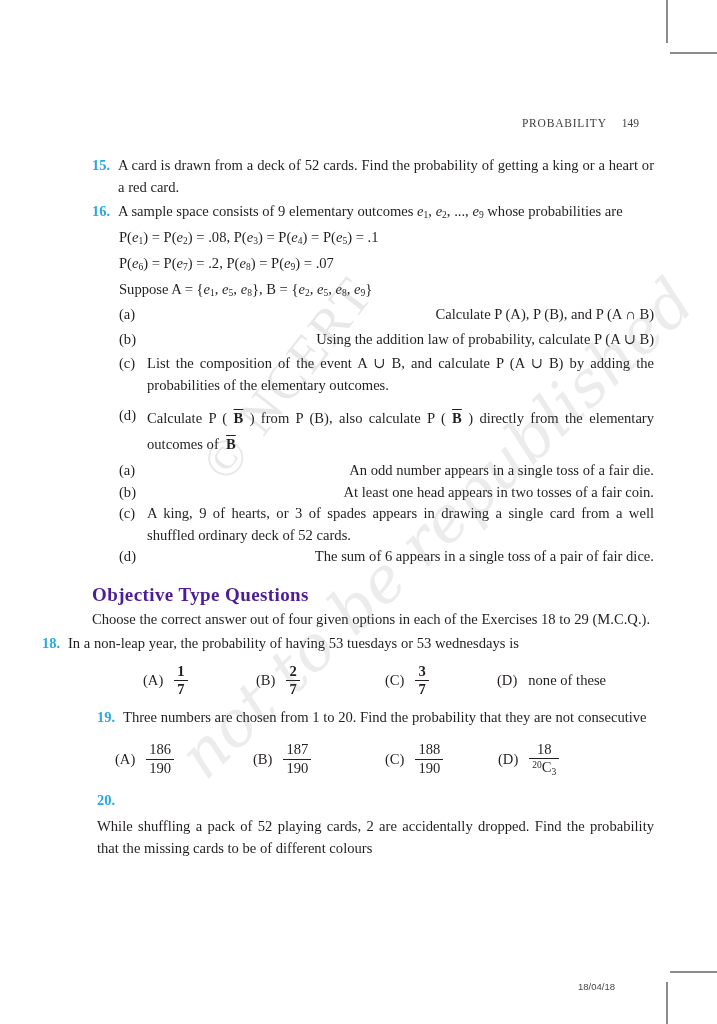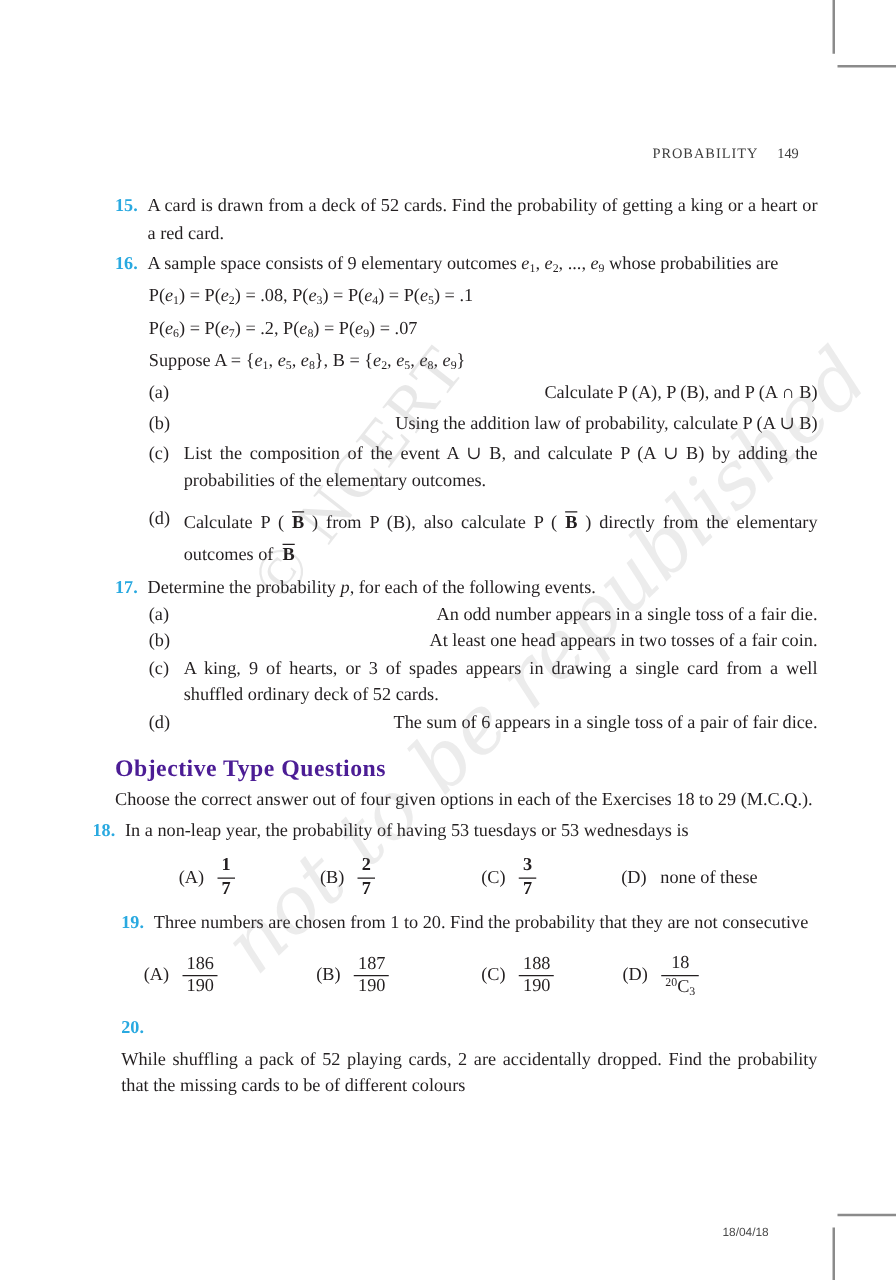--- a/index.html
+++ b/index.html
@@ -280,24 +280,20 @@
       <div class="subbody">List the composition of the event A ∪ B, and calculate P (A ∪ B) by adding the probabilities of the elementary outcomes.</div>
     </div>
     <div class="gap-m"></div>
     <div class="sub">
       <div class="sublab">(d)</div>
       <div class="subbody" style="line-height:26px;">Calculate P ( <span class="olb">B</span> ) from P (B), also calculate P ( <span class="olb">B</span> ) directly from the elementary outcomes of &nbsp;<span class="olb">B</span></div>
     </div>
 
     <div class="gap-s"></div>
 
-    <div class="qrow">
-      <div class="qnum">17.</div>
-      <div class="qbody nojust">Determine the probability <i class="var">p</i>, for each of the following events.</div>
-    </div>
     <div class="sub">
       <div class="sublab">(a)</div>
       <div class="subbody nojust">An odd number appears in a single toss of a fair die.</div>
     </div>
     <div class="sub">
       <div class="sublab">(b)</div>
       <div class="subbody nojust">At least one head appears in two tosses of a fair coin.</div>
     </div>
     <div class="sub">
       <div class="sublab">(c)</div>
@@ -309,21 +305,21 @@
     </div>
 
     <div class="gap-l"></div>
 
     <div class="secthead">Objective Type Questions</div>
     <div class="gap-s"></div>
     <div class="plain indent0" style="padding-right:35px;">Choose the correct answer out of four given options in each of the Exercises 18 to 29 (M.C.Q.).</div>
 
     <div class="gap-s"></div>
 
-    <div class="qrow" style="padding-left:74px;">
+    <div class="qrow" style="padding-left:42px;">
       <div class="qnum">18.</div>
       <div class="qbody nojust">In a non-leap year, the probability of having 53 tuesdays or 53 wednesdays is</div>
     </div>
 
     <div class="opts">
       <div class="opt" style="left:143px;">
         <span class="lab">(A)</span>
         <span class="frac">
           <span class="num">1</span>
           <span class="bar"></span>

